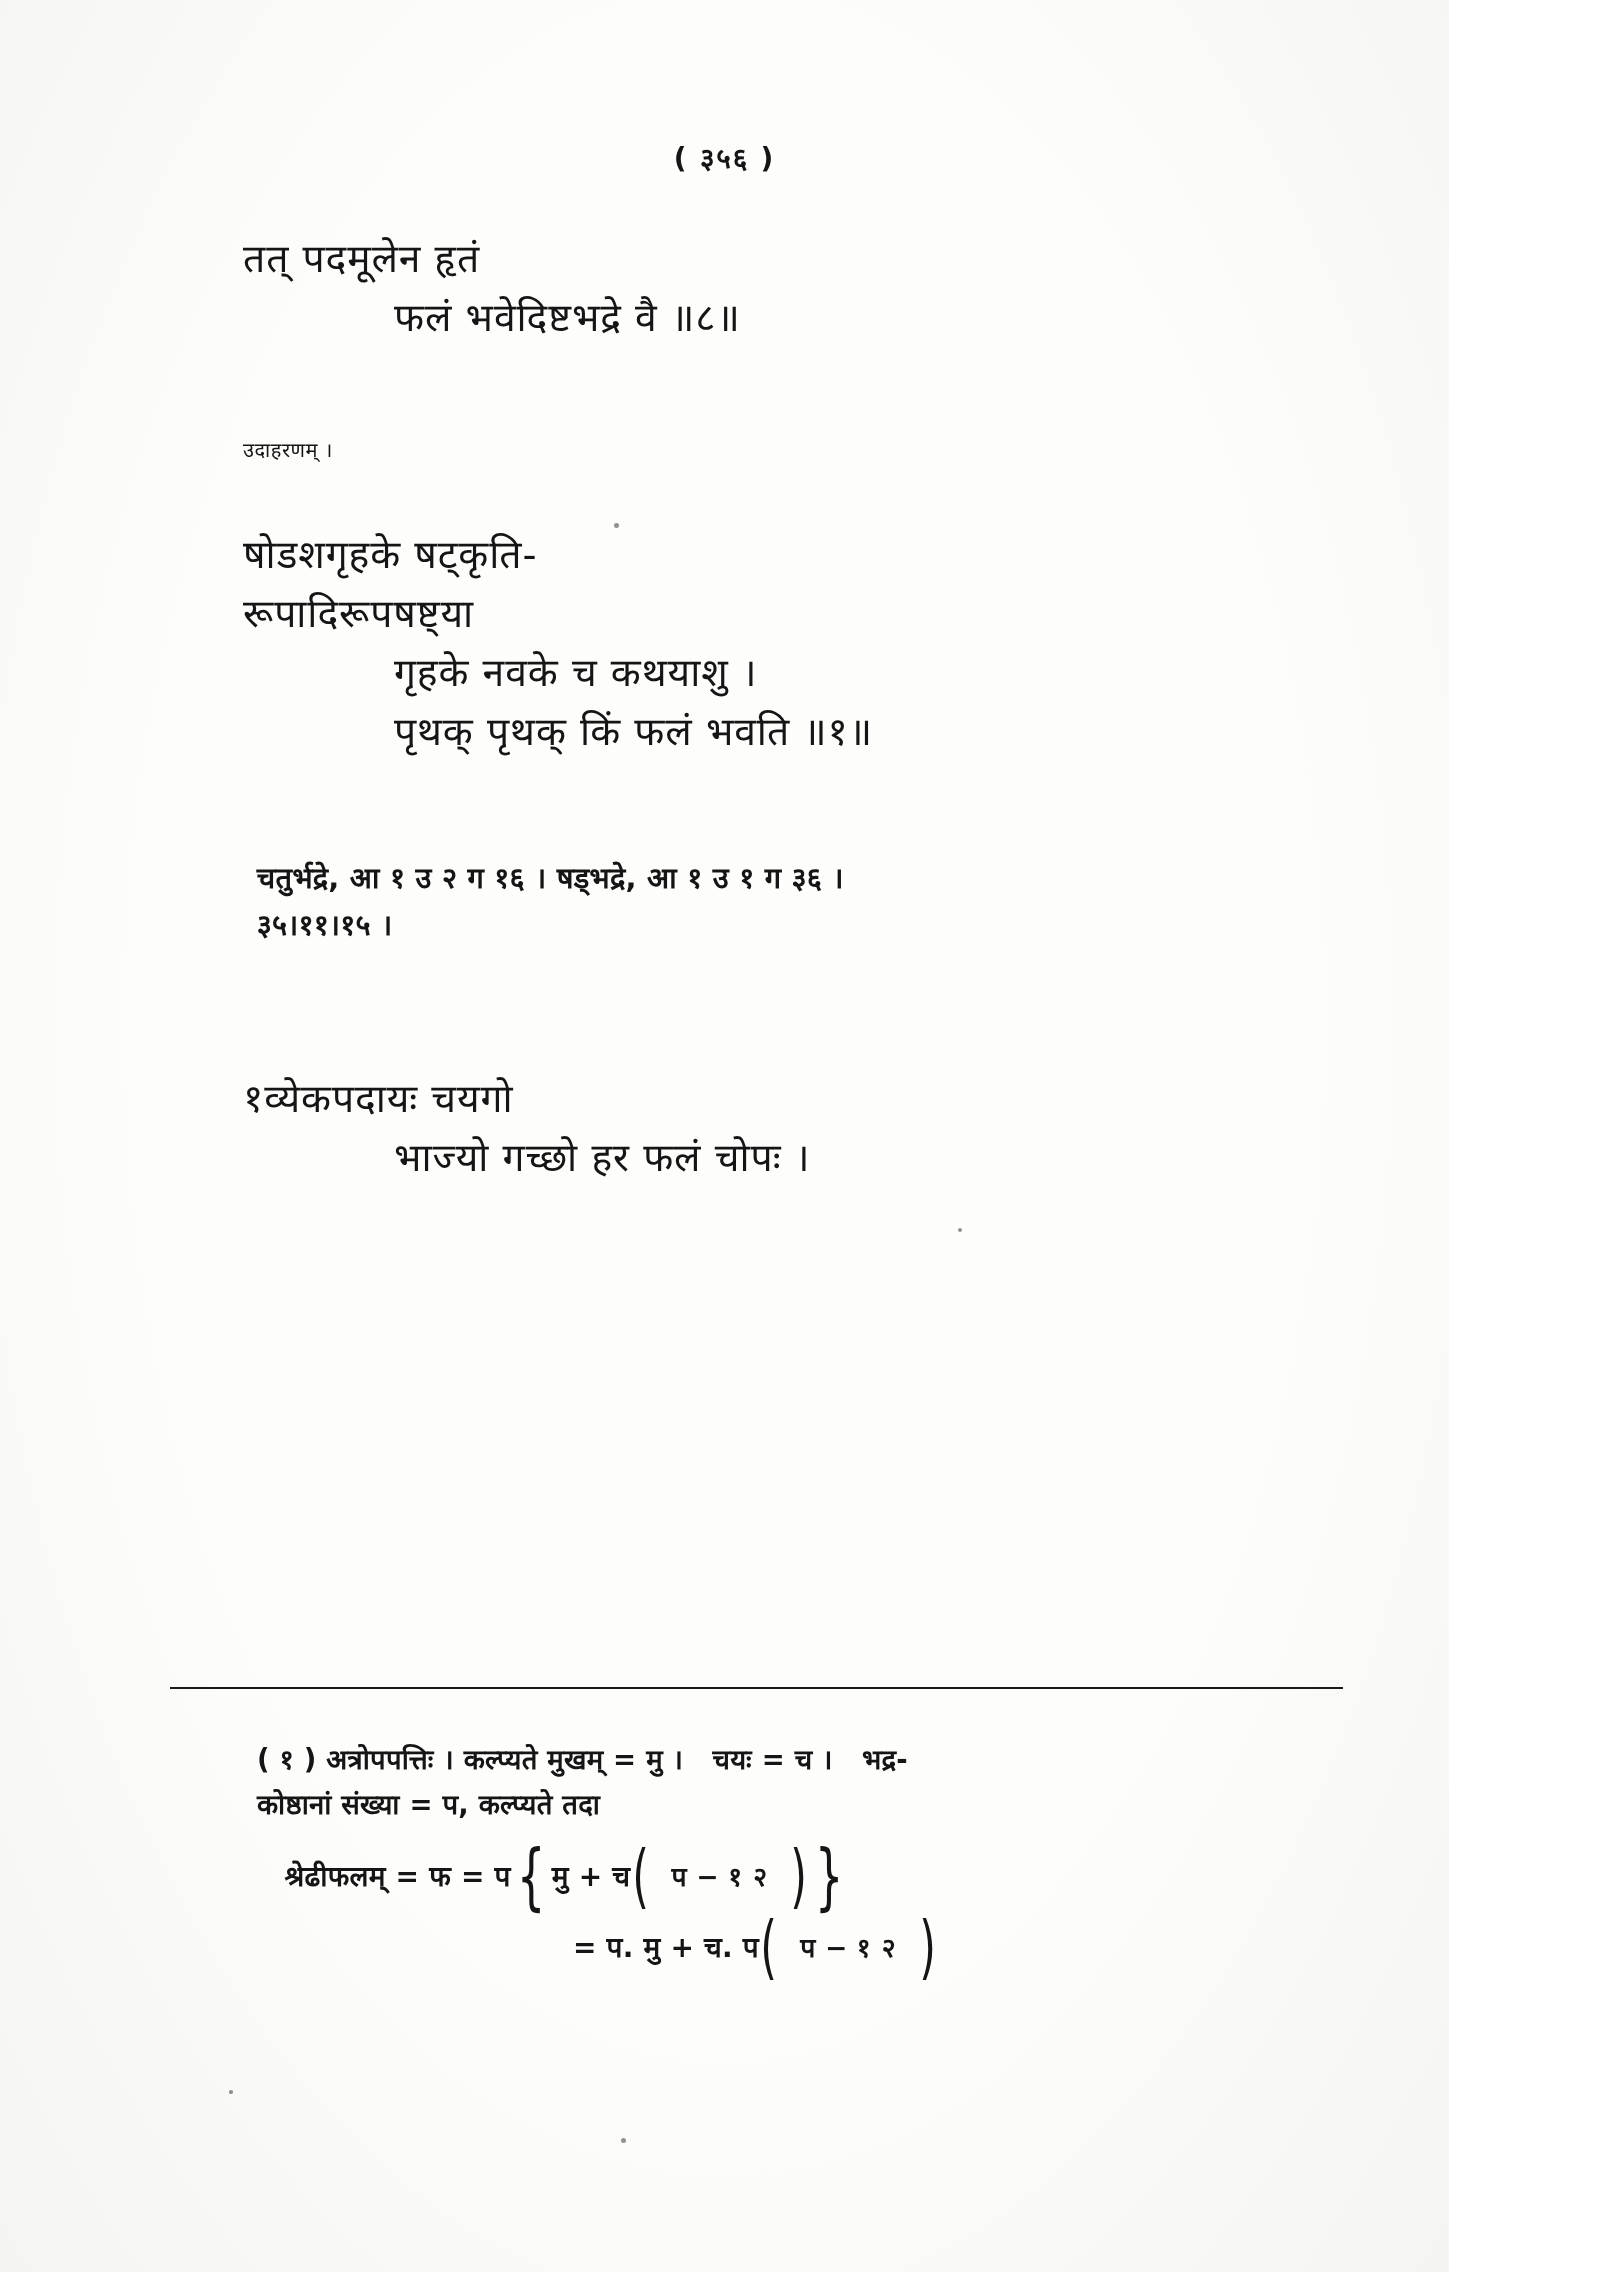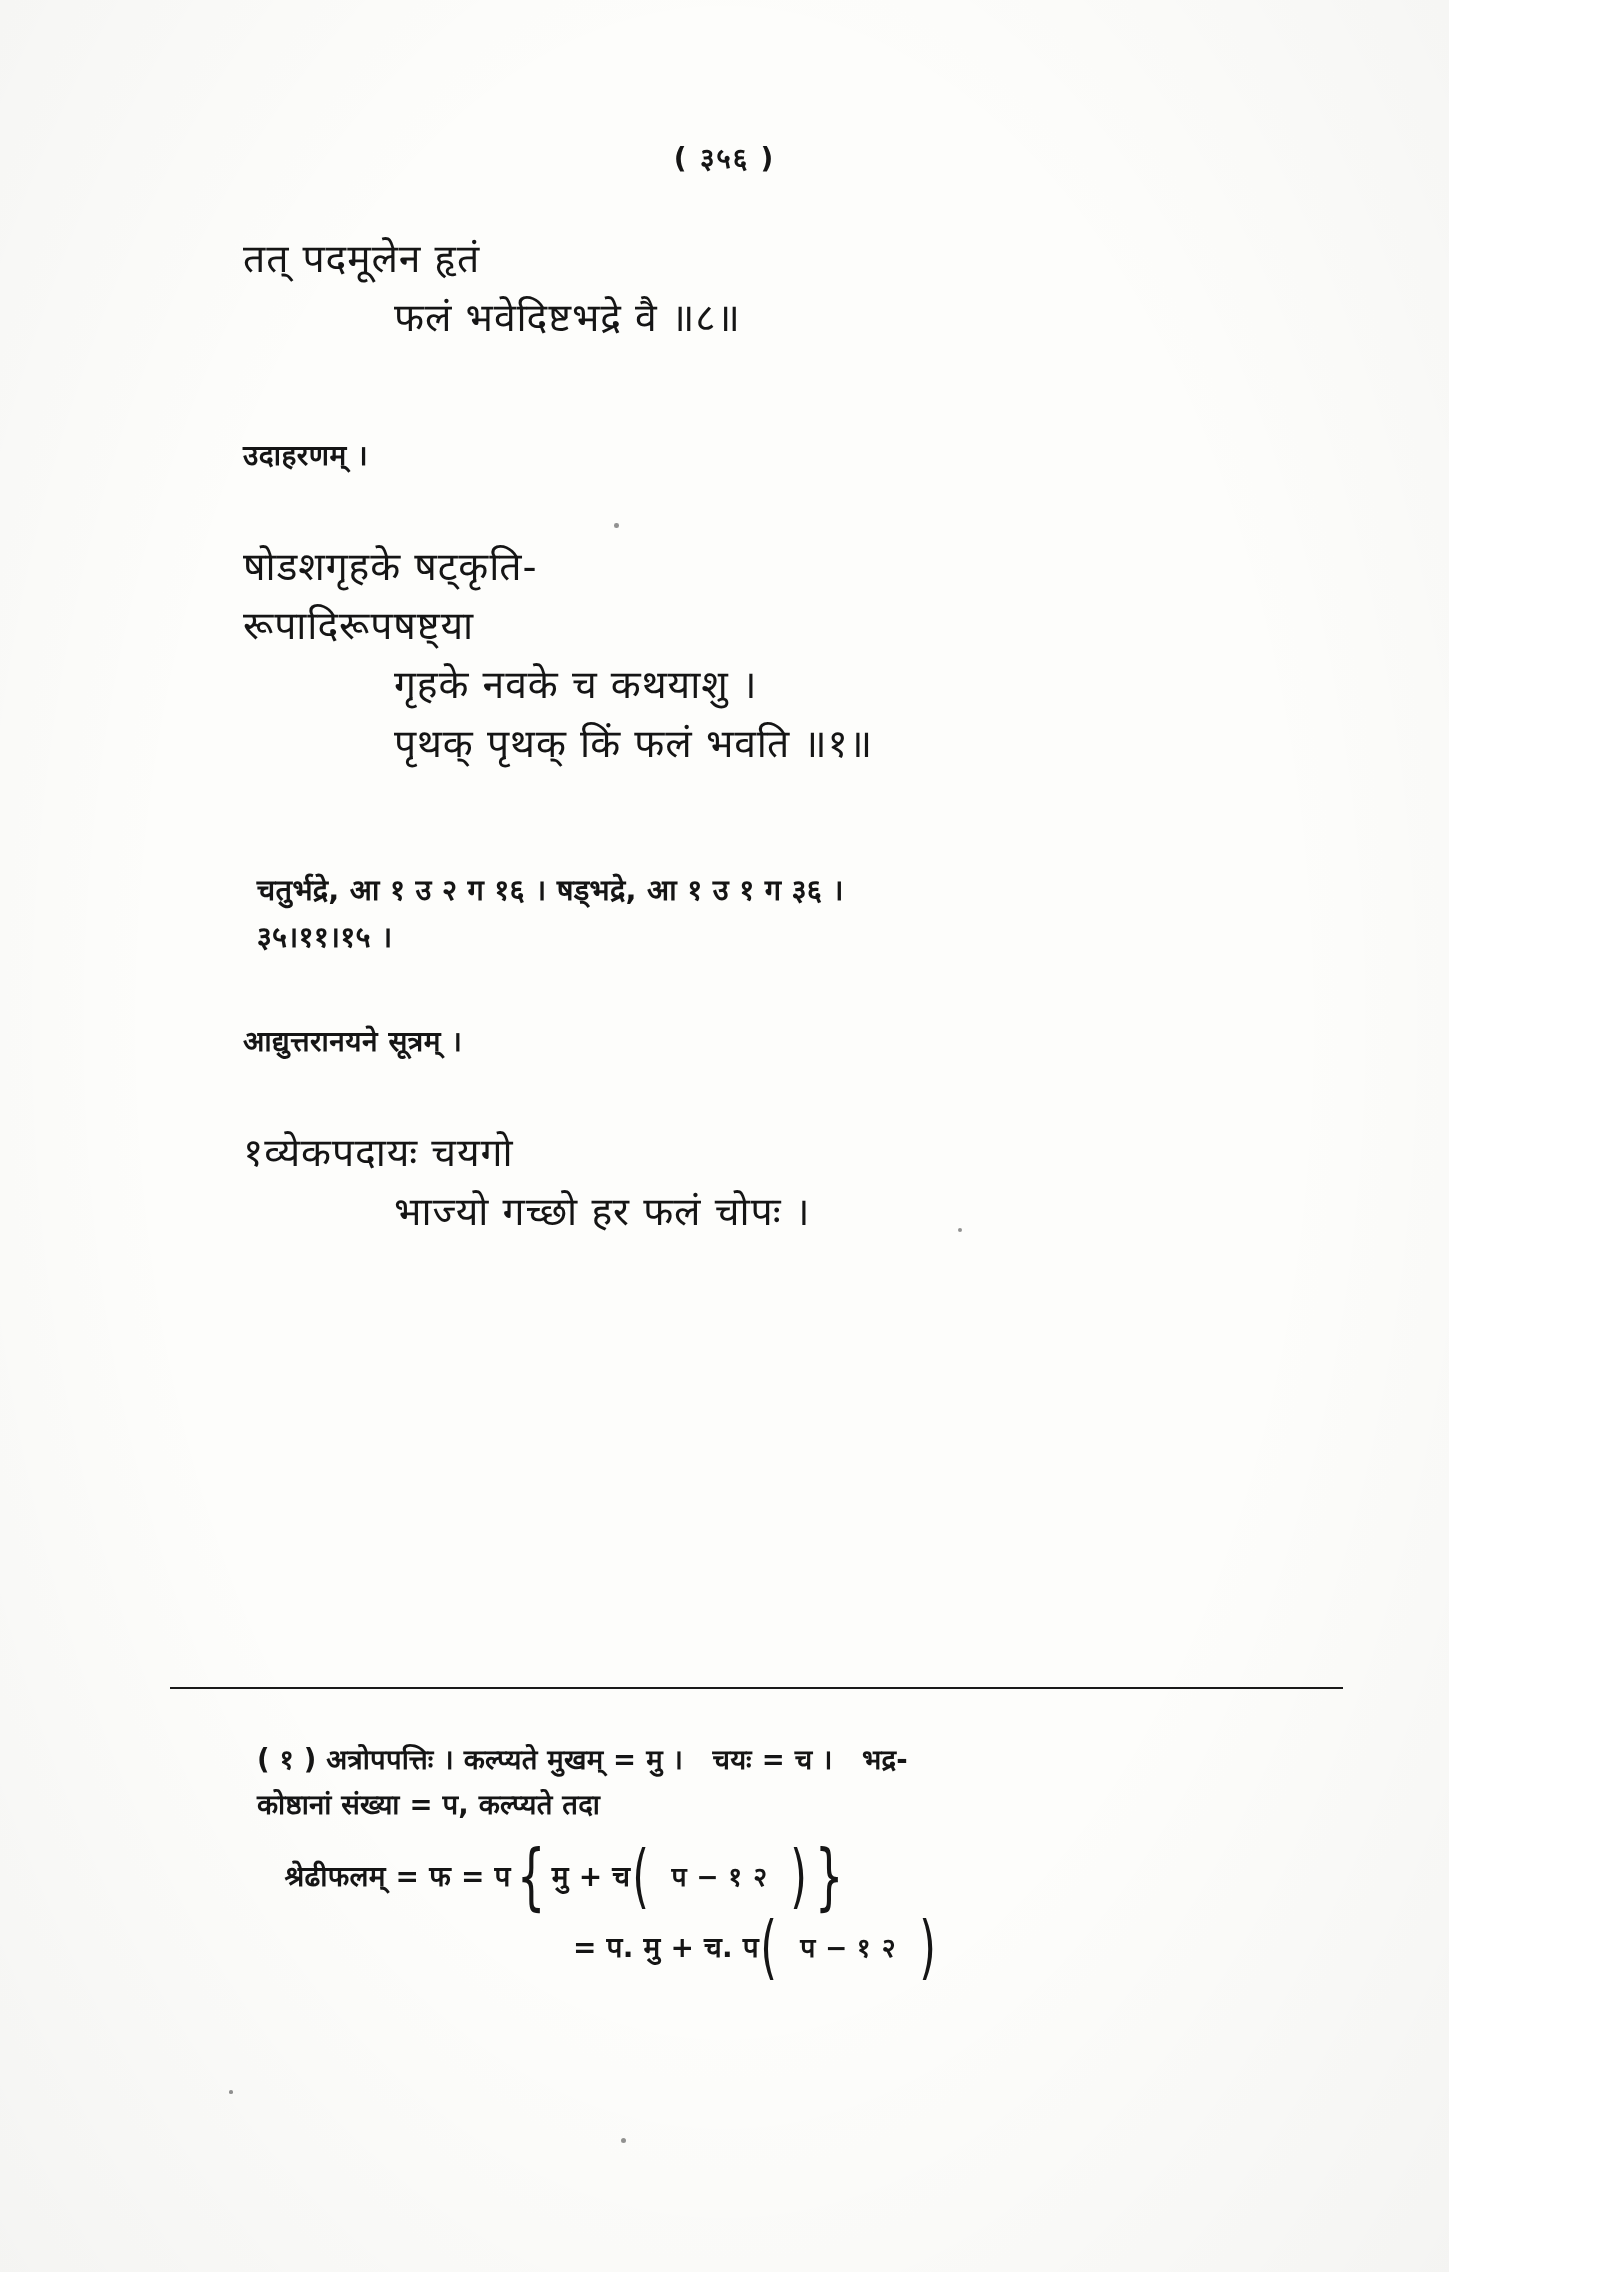--- a/index.html
+++ b/index.html
@@ -58,22 +58,22 @@
     letter-spacing: 0.9px;
     white-space: pre;
   }
   .indent-1 { padding-left: 0px; }
   .indent-2 { padding-left: 151px; }
 
   .block-gap-lg { height: 87px; }
   .block-gap-md { height: 60px; }
 
   .label-line {
-    font-size: 28px;
-    font-weight: 700;
+    font-size: 20px;
+    font-weight: 400;
     line-height: 1.5;
     letter-spacing: 0.5px;
     padding-left: 0px;
     white-space: pre;
   }
 
   .prose {
     font-size: 29px;
     font-weight: 600;
     line-height: 1.62;
@@ -189,21 +189,20 @@
 
     <div class="block-gap-md"></div>
 
     <div class="prose">
       <div>चतुर्भद्रे, आ १ उ २ ग १६ । षड्भद्रे, आ १ उ १ ग ३६ ।</div>
       <div>३५।११।१५ ।</div>
     </div>
 
     <div class="block-gap-md"></div>
 
-    <div class="label-line">आद्युत्तरानयने सूत्रम् ।</div>
 
     <div class="block-gap-md"></div>
 
     <div>
       <div class="verse-line indent-1">१व्येकपदायः चयगो</div>
       <div class="verse-line indent-2">भाज्यो गच्छो हर फलं चोपः ।</div>
     </div>
 
   </div>
 

